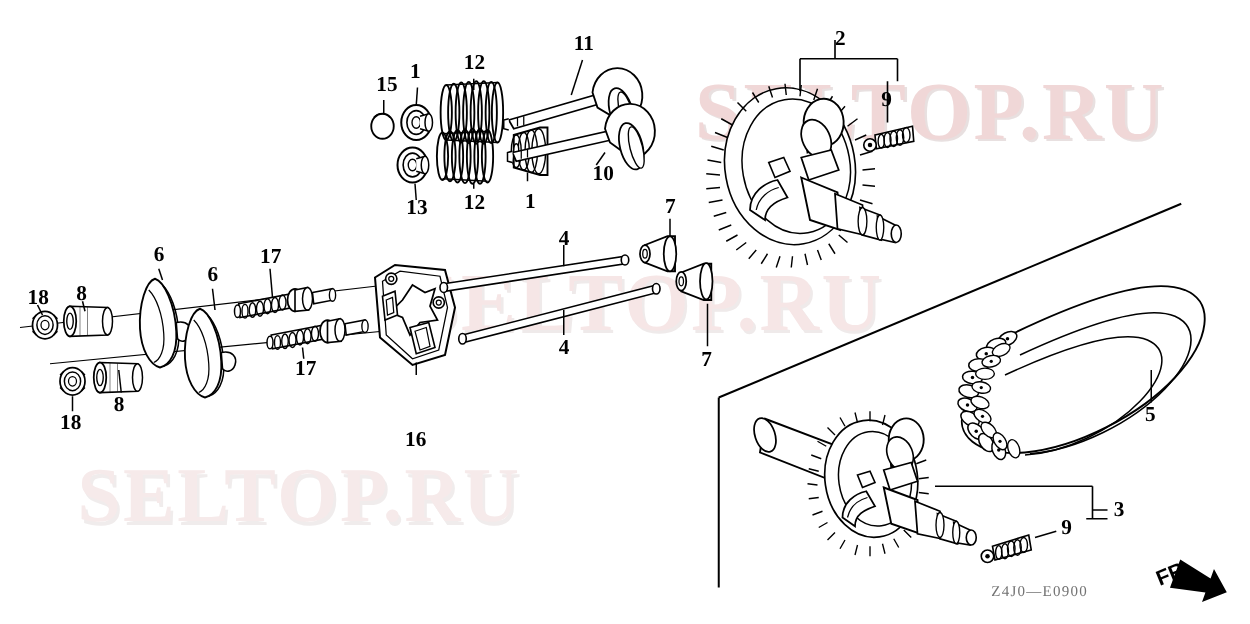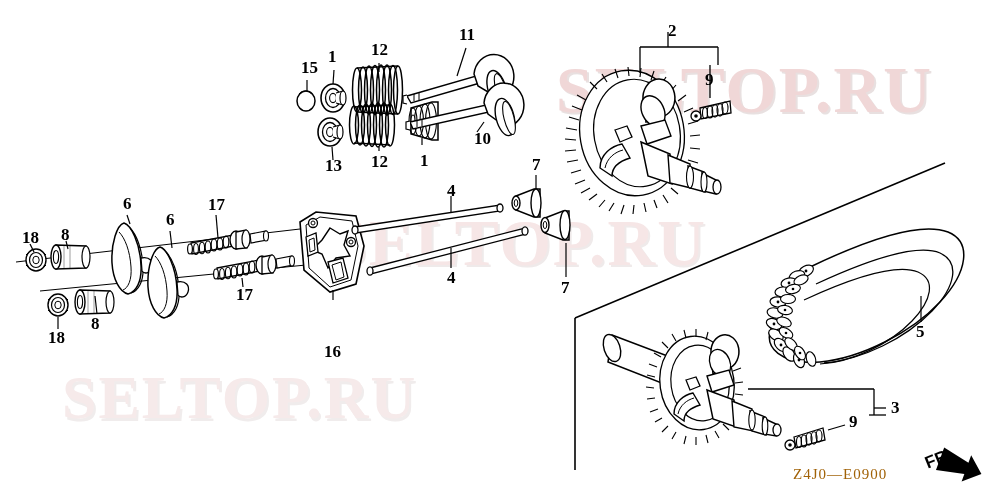--- a/index.html
+++ b/index.html
@@ -7,22 +7,22 @@
   #stage{position:relative;width:1000px;height:499px;background:#ffffff;}
   #stage svg{position:absolute;left:0;top:0;}
   .wm{position:absolute;font-family:"Liberation Serif",serif;font-weight:700;
       letter-spacing:2px;user-select:none;pointer-events:none;white-space:nowrap;}
   .wm-a{font-size:66px;color:#f0d7d7;text-shadow:2px 2px 0 #e8e0e0;}
   .wm-b{font-size:66px;color:#f6e6e6;text-shadow:2px 2px 0 #efeaea;}
   .wm-c{font-size:62px;color:#f6eaea;text-shadow:2px 3px 0 #f0ecec;}
   .lbl{position:absolute;font-family:"Liberation Serif",serif;font-weight:700;
        color:#000;user-select:none;}
   .lbl-n{font-size:17px;}
-  .code{position:absolute;font-family:"Liberation Serif",serif;font-size:15px;
-        letter-spacing:1px;color:#a16207;}
+  .code{position:absolute;font-family:"Liberation Serif",serif;font-size:12px;
+        letter-spacing:1px;color:#737373;}
   .frtxt{position:absolute;font-family:"Liberation Sans",sans-serif;font-weight:700;
         font-size:17px;color:#000;transform:rotate(-22deg);}
 </style>
 </head>
 <body>
 
 <div id="stage">
 
   <div class="wm wm-a" id="w1" style="left:556px;top:52px;">SELTOP.RU</div>
   <div class="wm wm-b" id="w2" style="left:330px;top:205px;">SELTOP.RU</div>

